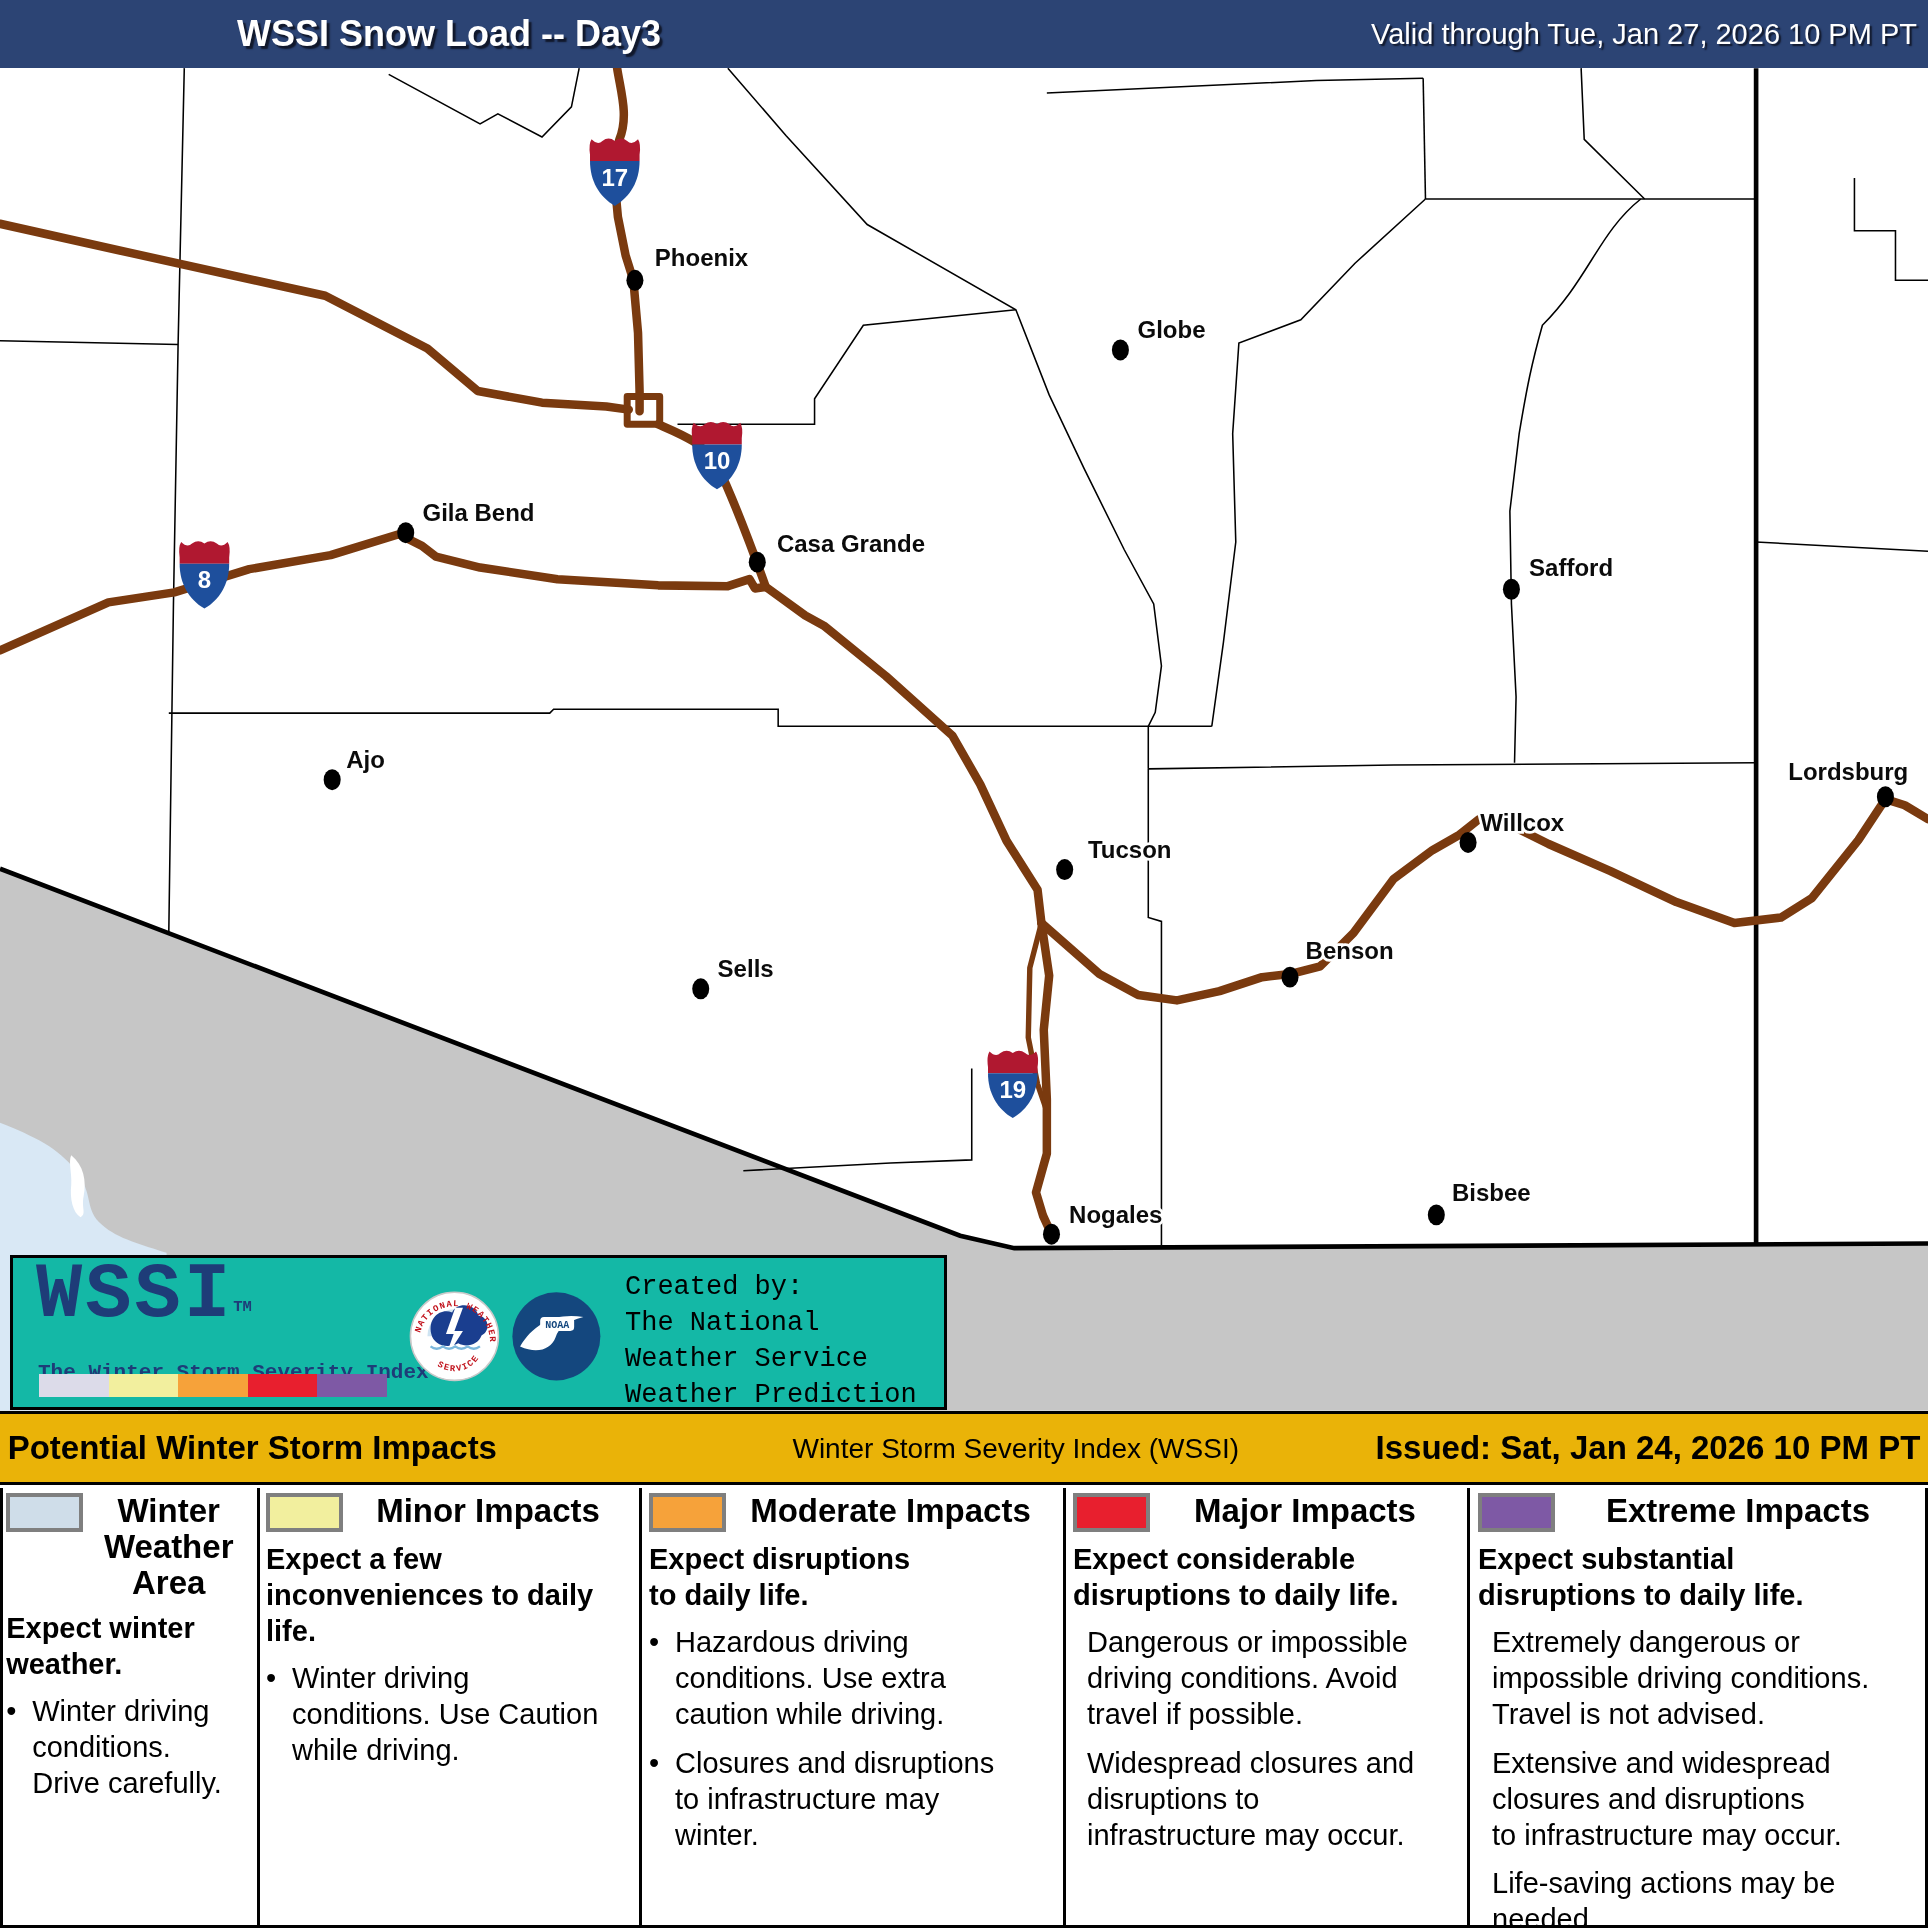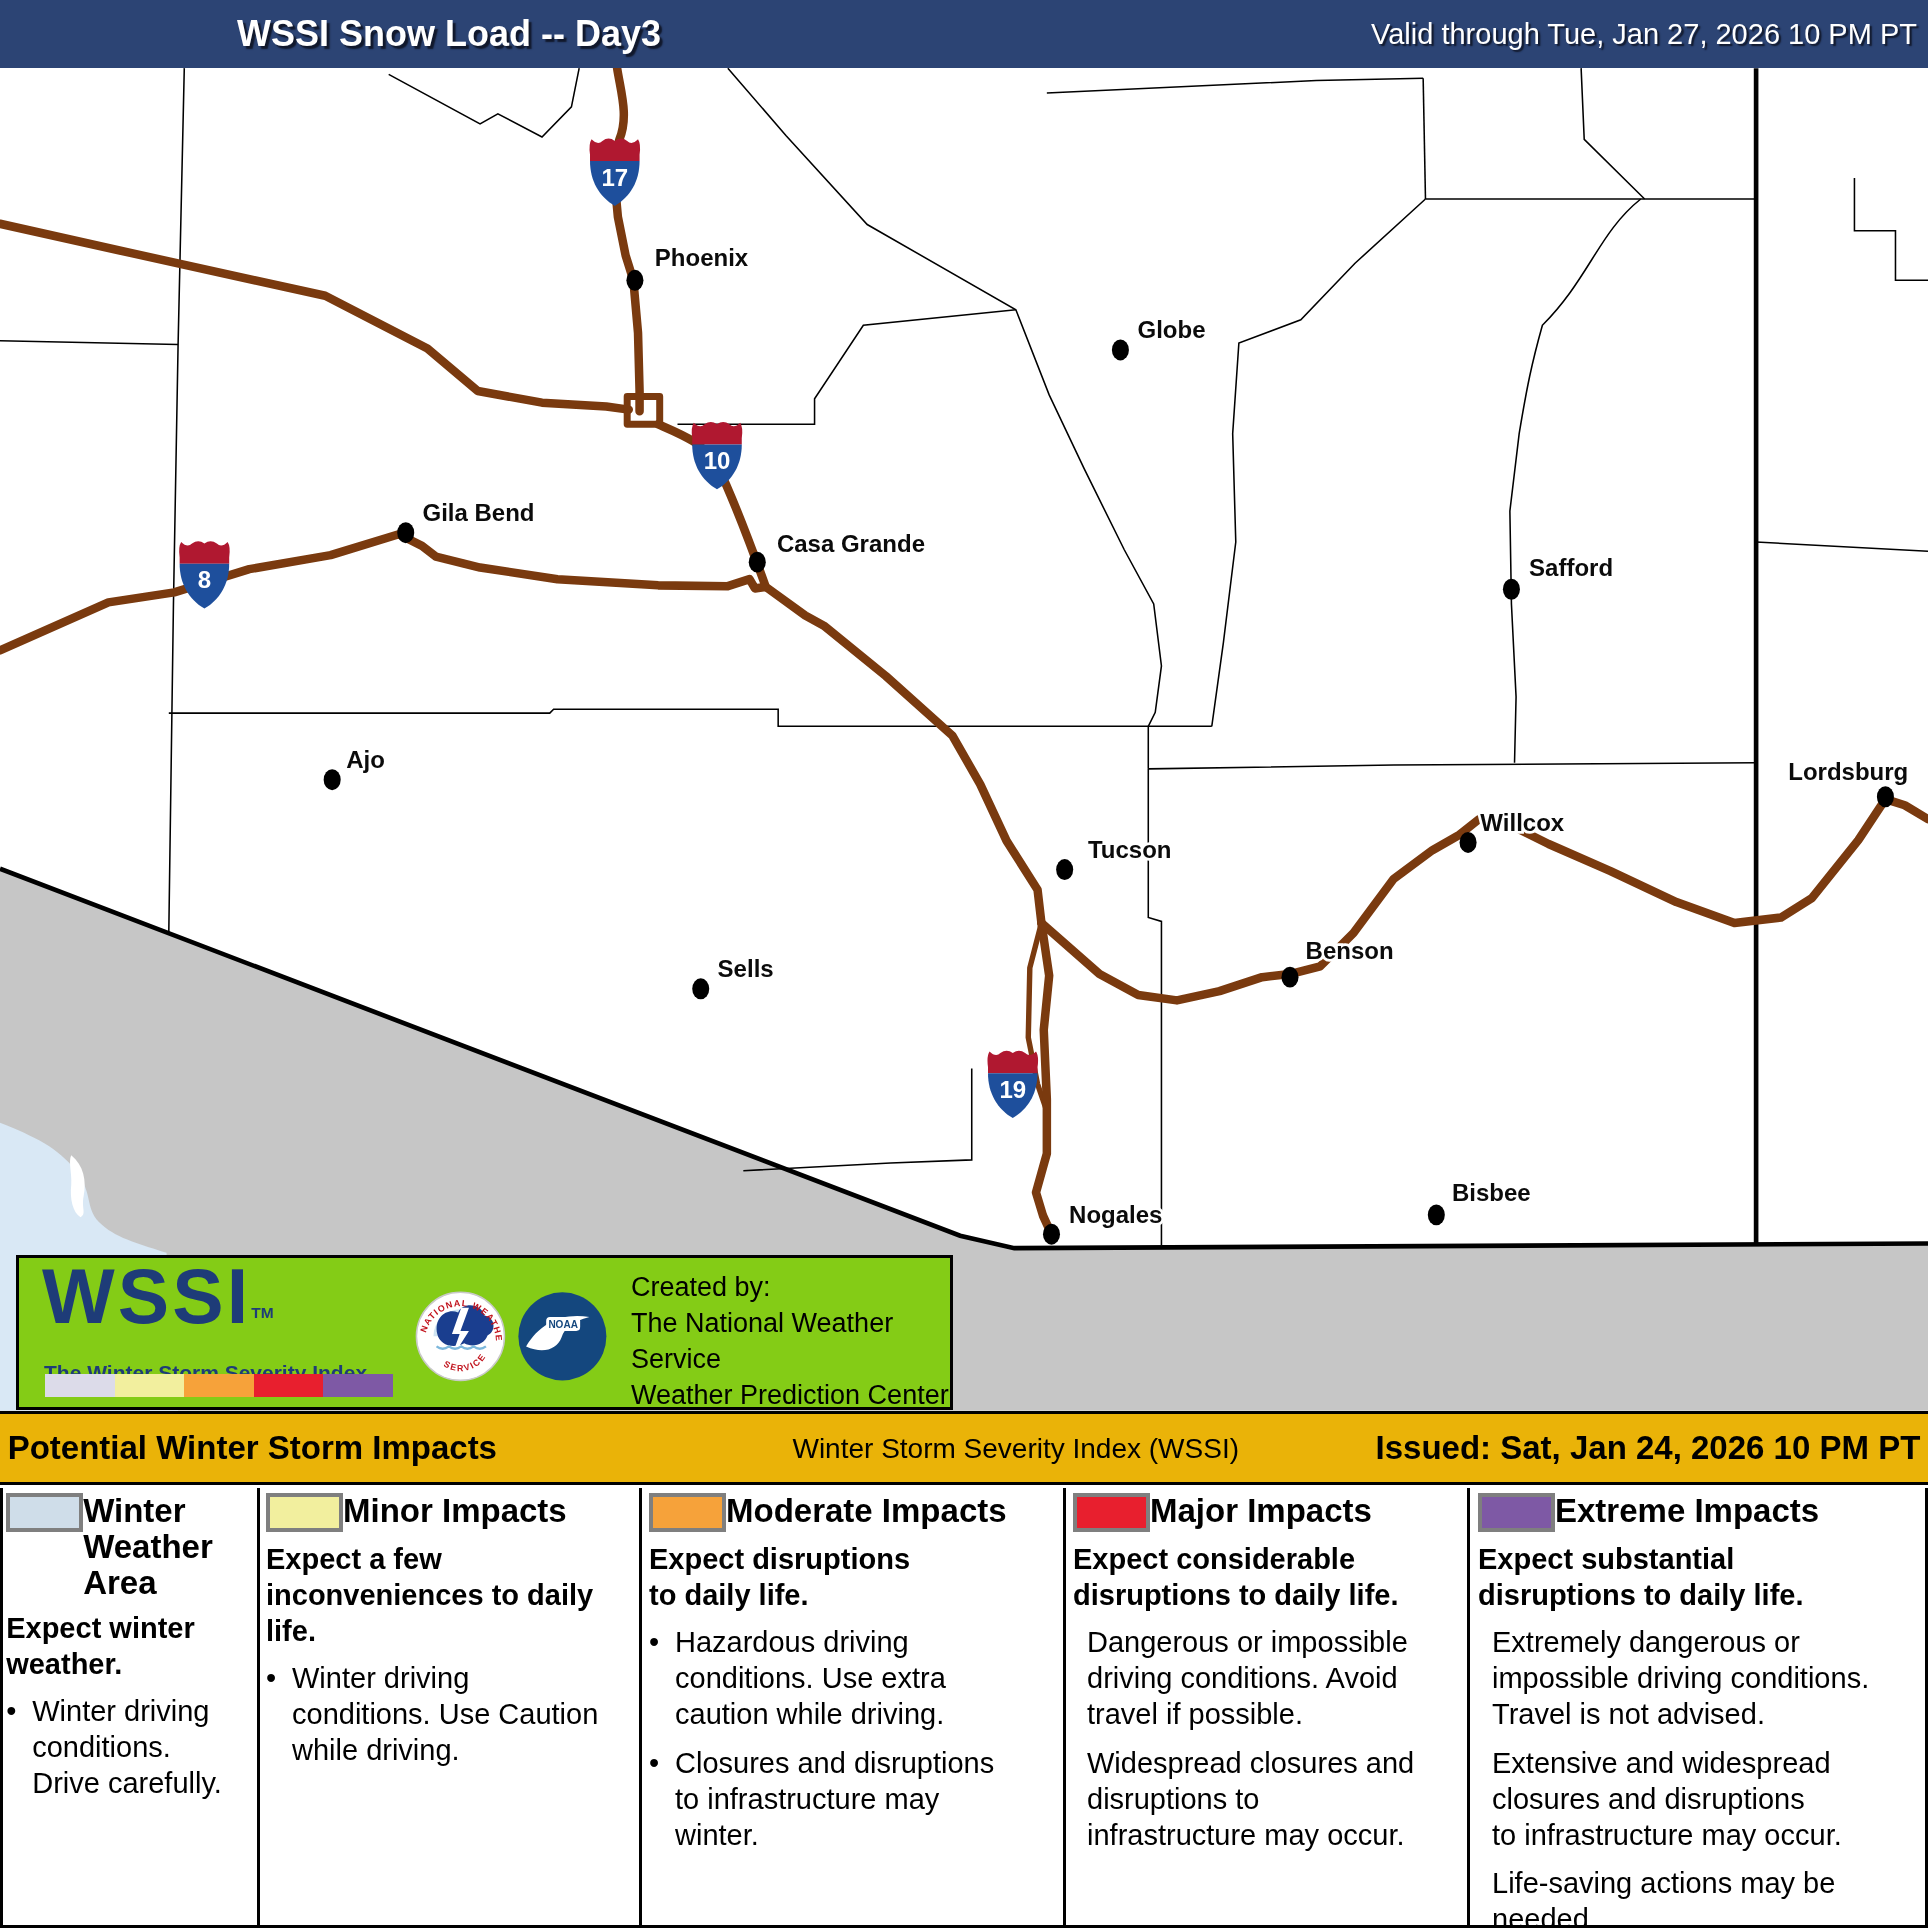--- a/index.html
+++ b/index.html
@@ -11,22 +11,22 @@
         color:#fff;font-size:36px;font-weight:bold;text-shadow:3.1px 3.1px 1.5px #11182b;}
   #hdr .vld{position:absolute;right:11px;top:0;line-height:68px;color:#fff;font-size:29px;
         text-shadow:2.3px 2.3px 1.5px #11182b;}
   
   #mapsvg{position:absolute;left:0;top:0;}
   .citylabel{font-family:"Liberation Sans",sans-serif;font-size:31px;font-weight:bold;
         fill:#0b0b0b;stroke:#ffffff;stroke-width:7px;paint-order:stroke;text-anchor:middle;}
   .shieldnum{font-family:"Liberation Sans",sans-serif;font-size:31px;font-weight:bold;
         fill:#fff;text-anchor:middle;}
   
-  #logobox{position:absolute;left:16px;top:1255px;width:931px;height:149px;background:#84cc16;
-        border:3.9px solid #000;}
+  #logobox{position:absolute;left:10px;top:1255px;width:931px;height:149px;background:#14b8a6;
+        border:3.9px solid #000;font-family:Liberation Mono, monospace;}
   #wssi{position:absolute;left:23px;top:-6.2px;color:#1e3c78;font-size:77px;font-weight:bold;
         letter-spacing:3.1px;}
   #wssitm{font-size:15.5px;letter-spacing:0;vertical-align:4.6px;}
   #tagline{position:absolute;left:25px;top:87px;color:#1e3c78;font-size:21px;font-weight:bold;margin-top:16px;}
   #strip{position:absolute;left:26px;top:116px;width:348px;height:23px;display:flex;}
   #strip div{width:70px;height:23px;}
   #logos{position:absolute;left:391px;top:4.6px;}
   #created{position:absolute;left:612px;top:11px;font-size:27px;color:#000;line-height:36px;}
   
   #graybar{position:absolute;left:0;top:1411px;width:1928px;height:74px;background:#eab308;
@@ -34,21 +34,21 @@
   #graybar .l{position:absolute;left:7.7px;top:0;line-height:68px;font-size:33px;font-weight:bold;color:#000;}
   #graybar .c{position:absolute;left:681px;width:558px;text-align:right;top:0;line-height:70px;font-size:28px;color:#000;}
   #graybar .r{position:absolute;right:7.7px;top:0;line-height:68px;font-size:33px;font-weight:bold;color:#000;}
   
   #legend{position:absolute;left:0;top:1488px;width:1928px;height:441px;background:#fff;
         border-left:3.1px solid #000;border-right:3.1px solid #000;border-bottom:4.6px solid #000;box-sizing:border-box;}
   .vdiv{position:absolute;top:1488px;width:3.1px;height:438px;background:#000;}
   .col{position:absolute;top:1493px;font-size:29px;line-height:36px;color:#000;}
   .swrow{display:flex;align-items:flex-start;margin-bottom:9.3px;}
   .sw{width:77px;height:39px;border:4.6px solid #7f7f7f;box-sizing:border-box;flex:0 0 auto;}
-  .coltitle{flex:1;font-size:33px;font-weight:bold;line-height:36px;white-space:pre-line;}
+  .coltitle{flex:1;text-align:center;font-size:33px;font-weight:bold;line-height:36px;white-space:pre-line;}
   .intro{font-weight:bold;white-space:pre-line;margin-bottom:11px;}
   .item{margin-bottom:12.4px;}
   .bullet{display:flex;}
   .bdot{width:26px;flex:0 0 auto;}
   .b{font-weight:normal;}
   .ind{padding-left:14px;}
 </style>
 </head>
 <body>
 

